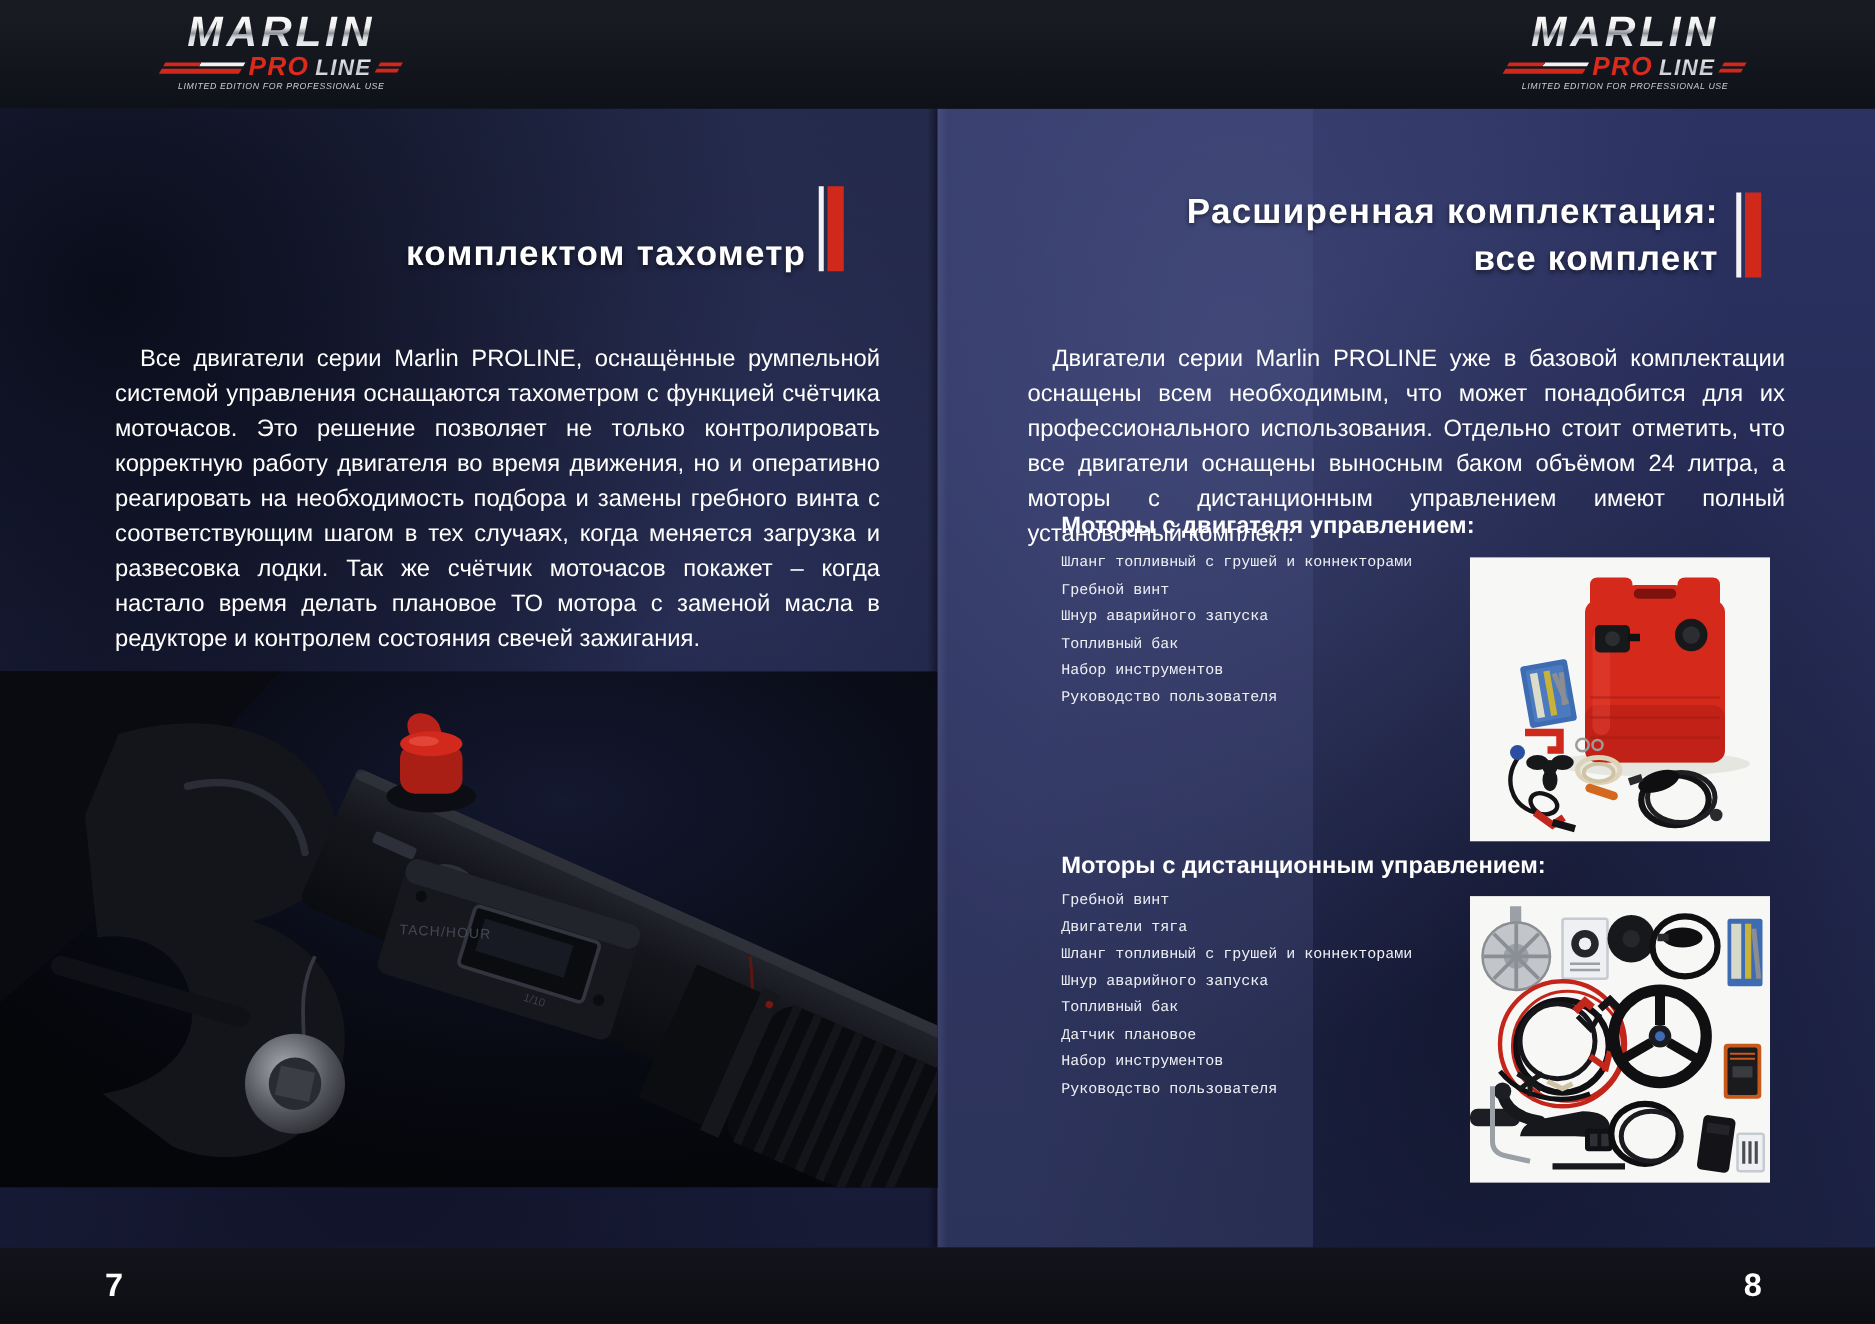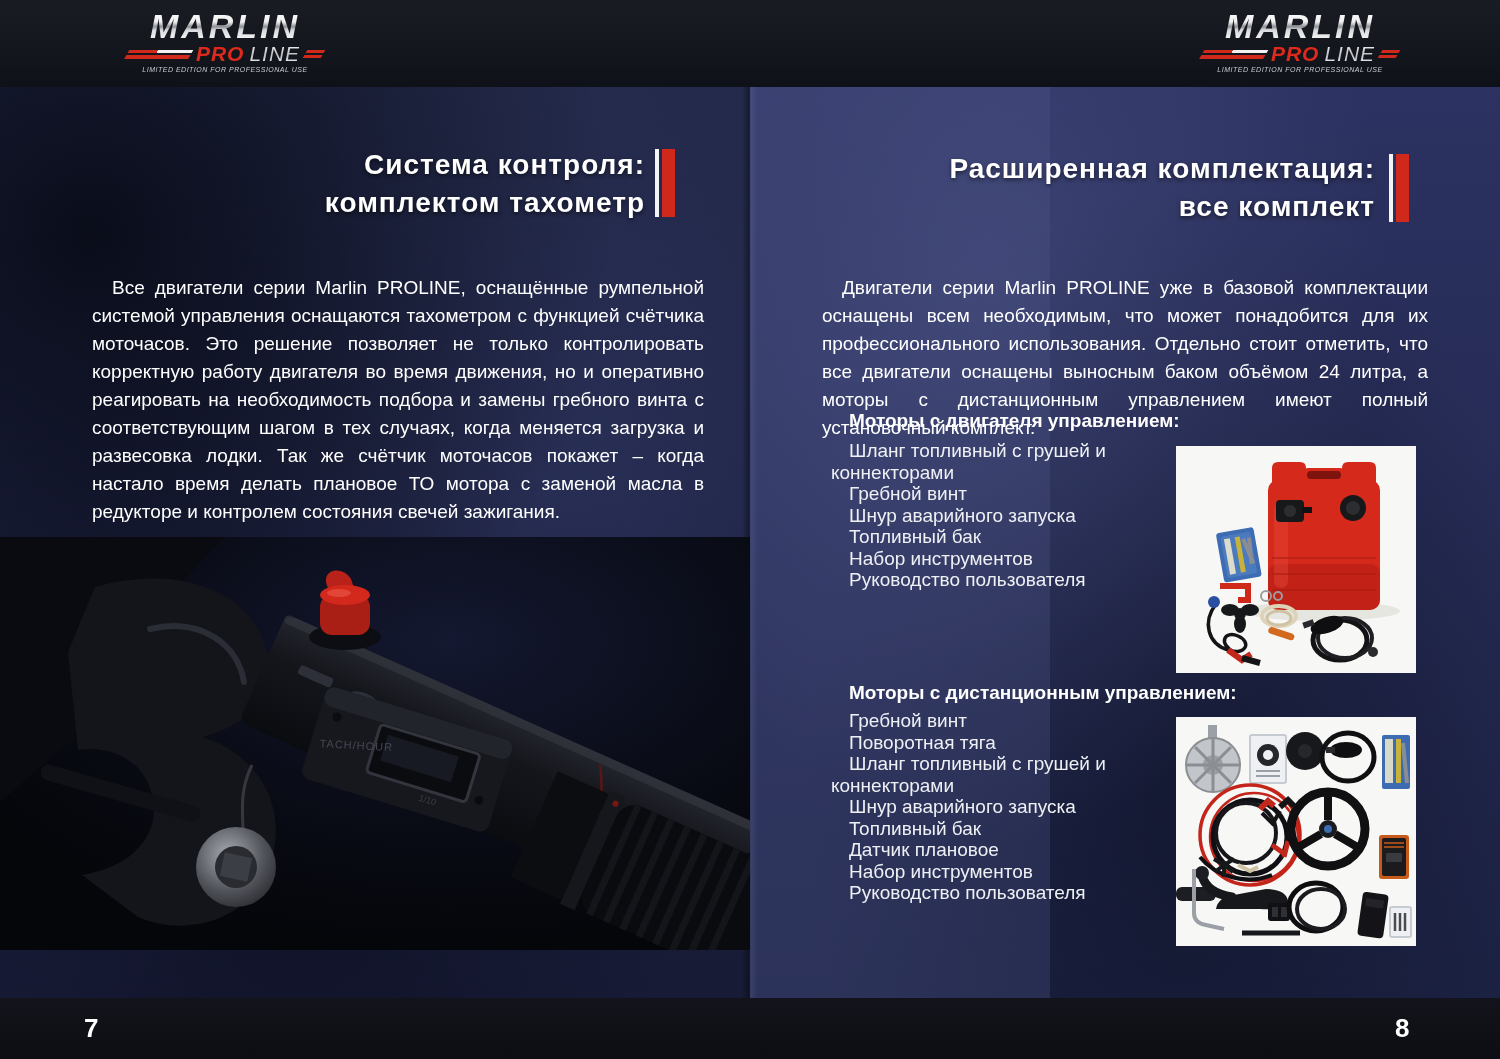--- a/index.html
+++ b/index.html
@@ -17,21 +17,21 @@
       background:linear-gradient(180deg,#ffffff 0%,#efefef 38%,#8f9096 52%,#d9dadd 62%,#ffffff 100%);
       -webkit-background-clip:text;background-clip:text;-webkit-text-fill-color:transparent;
       line-height:34px;}
   .logo-row{display:flex;align-items:center;justify-content:center;gap:5px;height:20px;margin-top:1px;}
   .stripes{width:64px;height:10px;display:flex;flex-direction:column;justify-content:center;gap:2px;transform:skewX(-30deg);}
   .stripes .s1{height:3px;background:linear-gradient(90deg,#d1281c 0 45%,#f2f2f2 45% 100%);}
   .stripes .s2{height:4px;background:#d1281c;}
   .stripes-right{width:18px;height:10px;display:flex;flex-direction:column;justify-content:center;gap:2px;transform:skewX(-30deg);}
   .stripes-right .s1,.stripes-right .s2{height:3px;background:#d1281c;}
   .logo-pro{font-size:21px;font-weight:bold;font-style:italic;color:#dd2a1c;letter-spacing:1px;}
-  .logo-line{font-size:21px;font-weight:normal;font-style:italic;letter-spacing:1px;color:#e9eaee;
+  .logo-line{font-size:18px;font-weight:bold;font-style:italic;letter-spacing:1px;color:#e9eaee;
       background:linear-gradient(180deg,#ffffff,#bdbec3 55%,#ffffff);
       -webkit-background-clip:text;background-clip:text;-webkit-text-fill-color:transparent;}
   .logo-tagline{display:block;font-size:7px;font-style:italic;color:#c9ccd6;letter-spacing:.5px;margin-top:2px;}
 
   
   .page-left-bg{position:absolute;left:0;top:87px;width:750px;height:911px;
       background:
         radial-gradient(circle at 12% 16%, rgba(6,8,18,.85), transparent 52%),
         radial-gradient(ellipse at 72% 44%, rgba(54,62,110,.45), transparent 60%),
         radial-gradient(ellipse at 40% 80%, rgba(10,12,28,.6), transparent 60%),
@@ -59,21 +59,21 @@
   
   .body-text{position:absolute;color:#ffffff;font-size:19px;line-height:28px;
       text-align:justify;text-indent:20px;}
   .body-left{left:92px;top:274px;width:612px;}
   .body-right{left:822px;top:274px;width:606px;}
 
   
   .kit-title{position:absolute;left:849px;width:520px;color:#ffffff;font-size:19px;font-weight:bold;}
   .kit-title-1{top:410px;}
   .kit-title-2{top:682px;}
-  .kit-list{position:absolute;left:831px;width:340px;color:#eef0f4;font-size:19px;line-height:21.5px;}
+  .kit-list{position:absolute;left:831px;width:340px;color:#eef0f4;font-size:12px;line-height:21.5px;font-family:Liberation Mono, monospace;}
   .kit-list-1{top:440px;}
   .kit-list-2{top:710px;}
   .kit-list div{text-indent:18px;}
 
   .kit-box{position:absolute;left:1176px;width:240px;background:#f7f7f5;}
   .kit-box-1{top:446px;height:227px;}
   .kit-box-2{top:717px;height:229px;}
   .kit-box svg{display:block;}
 
   
@@ -124,21 +124,21 @@
         <span class="stripes-right">
             <span class="s1"></span>
             <span class="s2"></span>
           </span>
       </span>
       <span class="logo-tagline">LIMITED EDITION FOR PROFESSIONAL USE</span>
     </div>
   </div>
 
   <div class="heading heading-left">
-    <span>Система контроля:</span><br>
+    <br>
     <span>комплектом тахометр</span>
   </div>
   <div class="hbars hbars-left">
     <span class="hbar-white"></span>
       <span class="hbar-red"></span>
   </div>
 
   <div class="heading heading-right">
     <span>Расширенная комплектация:</span><br>
     <span>все комплект</span>
@@ -157,21 +157,21 @@
       <div>Гребной винт</div>
       <div>Шнур аварийного запуска</div>
       <div>Топливный бак</div>
       <div>Набор инструментов</div>
       <div>Руководство пользователя</div>
     </div>
 
   <div class="kit-title kit-title-2">Моторы с дистанционным управлением:</div>
   <div class="kit-list kit-list-2">
       <div>Гребной винт</div>
-      <div>Поворотная тяга</div>
+      <div>Двигатели тяга</div>
       <div>Шланг топливный с грушей и коннекторами</div>
       <div>Шнур аварийного запуска</div>
       <div>Топливный бак</div>
       <div>Датчик плановое</div>
       <div>Набор инструментов</div>
       <div>Руководство пользователя</div>
     </div>
 
   <div class="kit-box kit-box-1">
     <svg viewBox="0 0 240 227" width="240" height="227">

